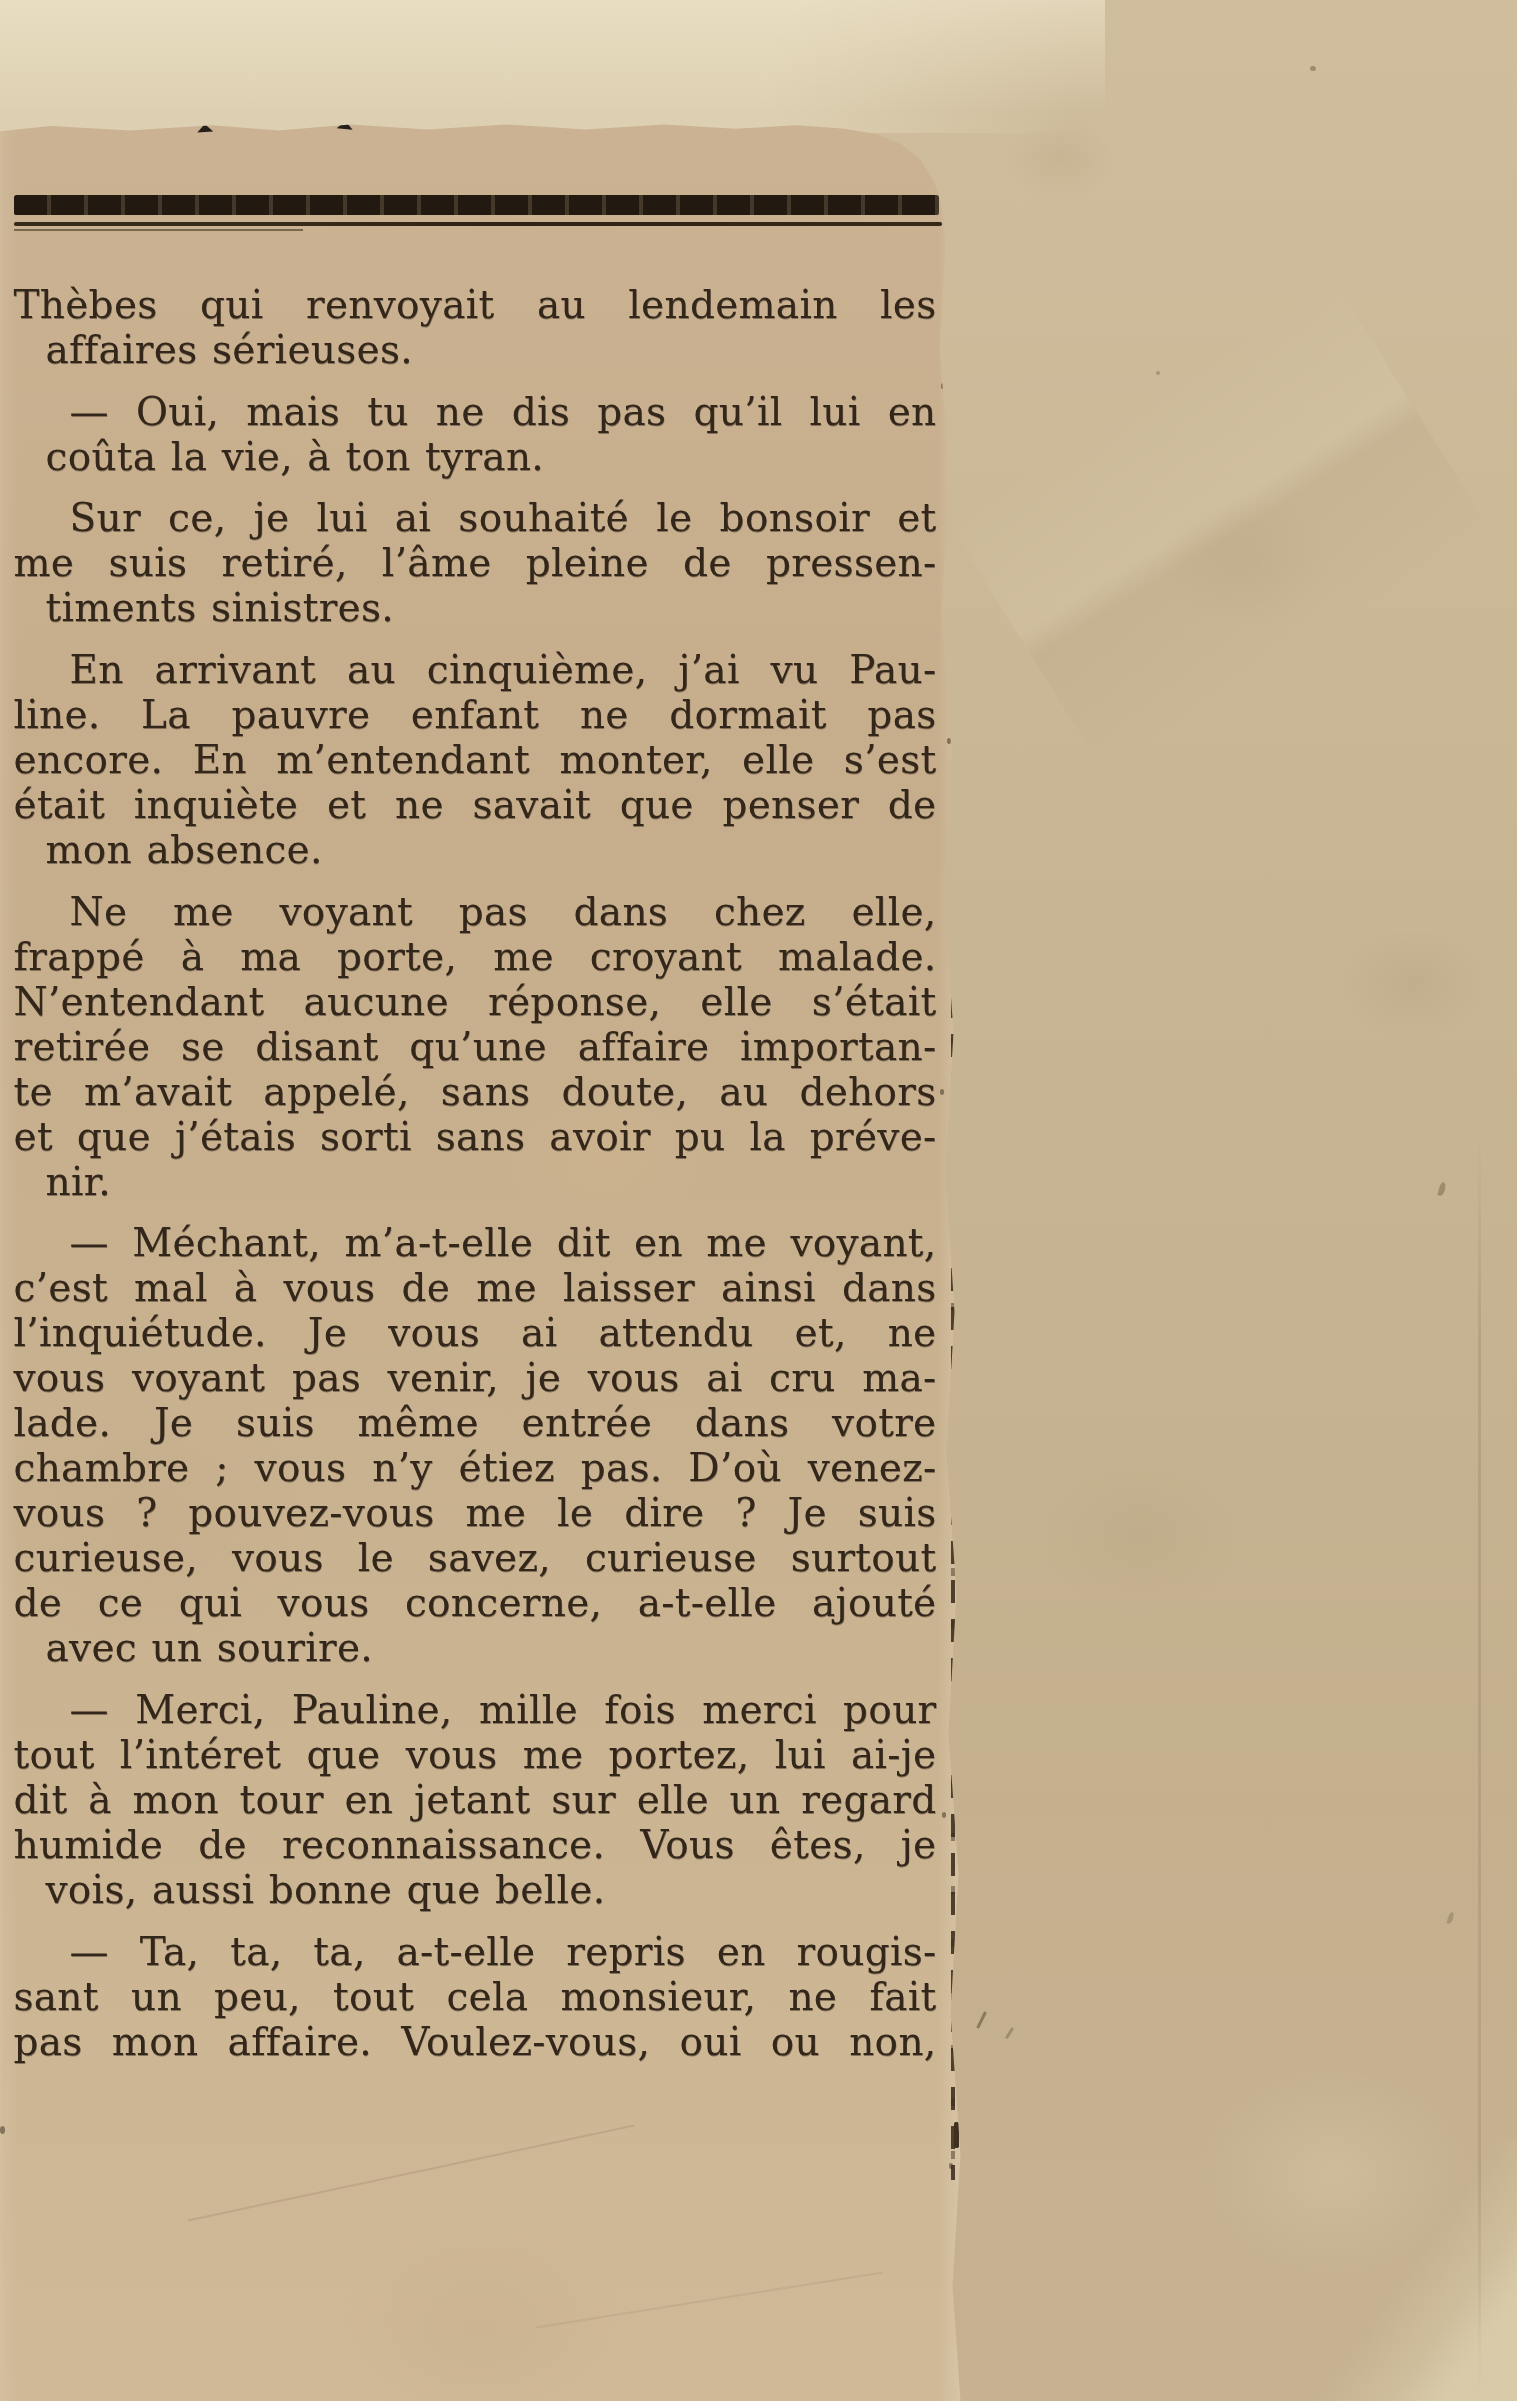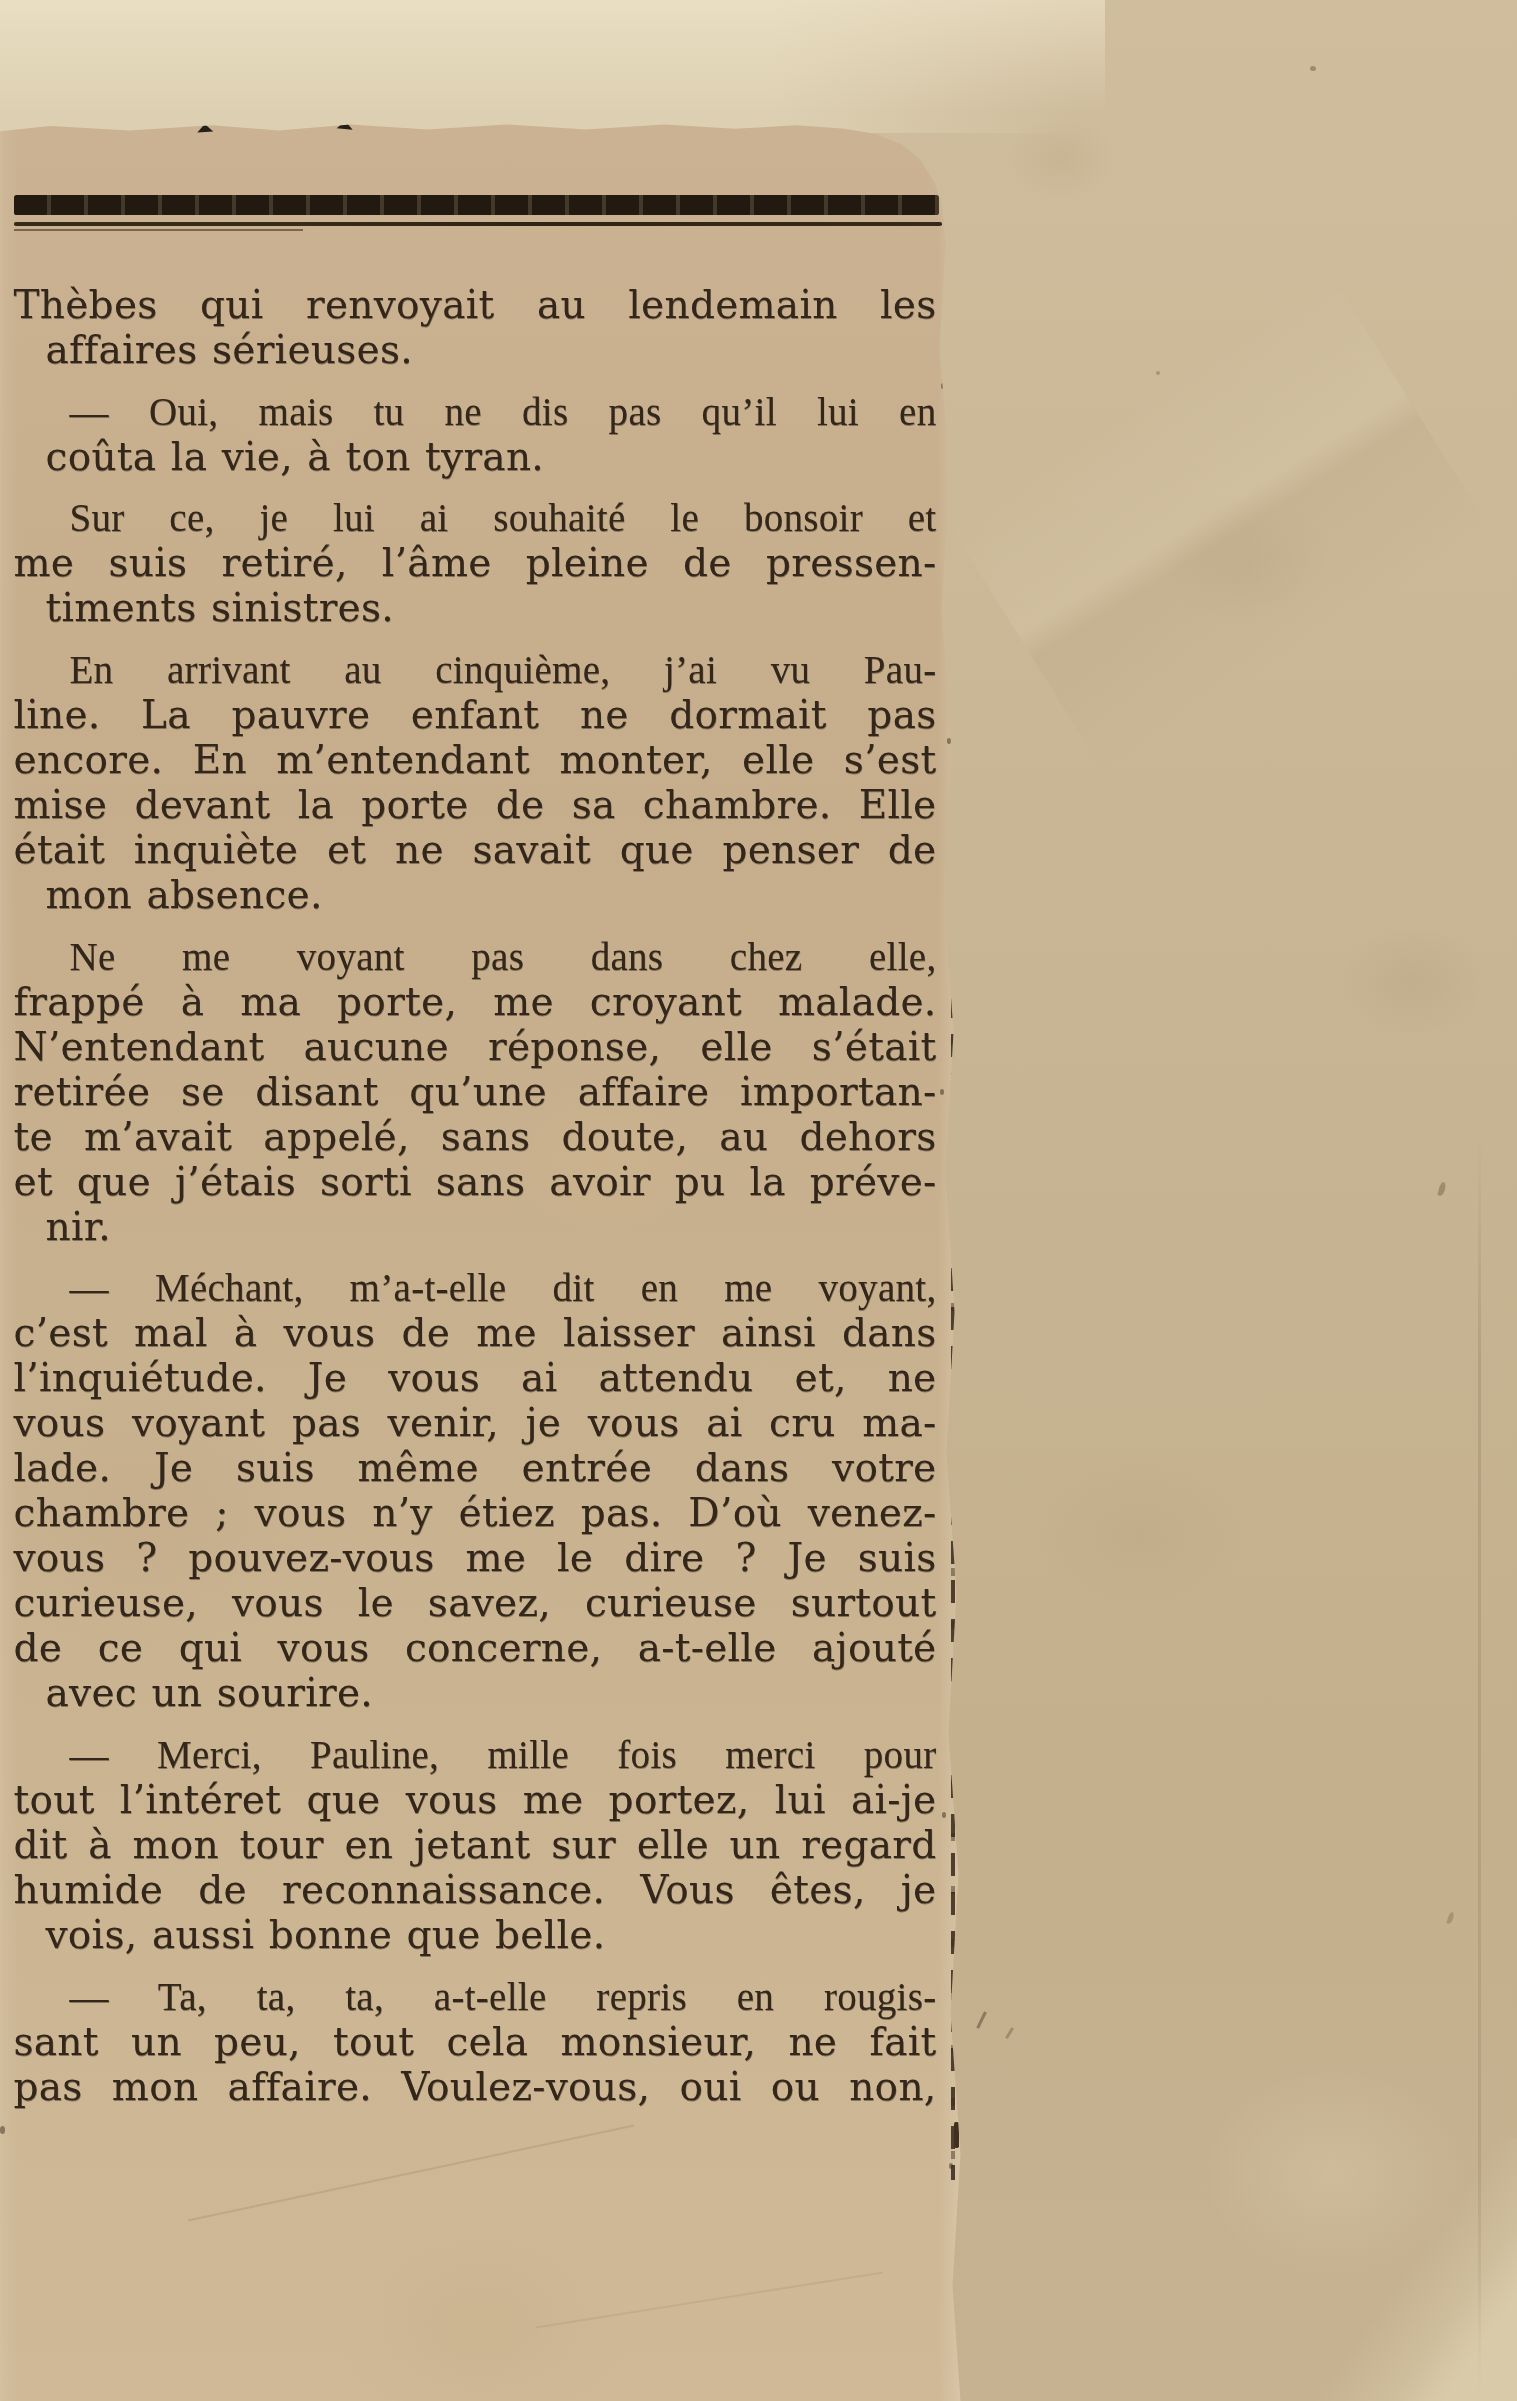--- a/index.html
+++ b/index.html
@@ -99,21 +99,21 @@
 
   
   .article{
     position:absolute;left:24px;top:162px;width:923px;
     font-size:39px;line-height:45px;color:#33261a;
     text-shadow:0.4px 0.5px 0.6px rgba(51,38,26,.45);
     letter-spacing:0.3px;word-spacing:1.8px;
   }
   .line{height:45px;text-align:justify;text-align-last:justify;white-space:nowrap;overflow:visible;}
   .line.last{text-align-last:left;margin-left:32px;}
-  .line.ind{text-indent:56px;font-family:Liberation Serif, serif;}
+  .line.ind{text-indent:56px;}
   .line.gap{margin-top:16.7px;}
 </style>
 </head>
 <body>
 
 <div class="page">
 
   <div class="top-strip"></div>
   <div class="corner-wedge"></div>
   <div class="crease-right"></div>
@@ -147,21 +147,20 @@
         <div class="line">Thèbes qui renvoyait au lendemain les</div>
         <div class="line last">affaires sérieuses.</div>
         <div class="line ind gap">— Oui, mais tu ne dis pas qu’il lui en</div>
         <div class="line last">coûta la vie, à ton tyran.</div>
         <div class="line ind gap">Sur ce, je lui ai souhaité le bonsoir et</div>
         <div class="line">me suis retiré, l’âme pleine de pressen-</div>
         <div class="line last">timents sinistres.</div>
         <div class="line ind gap">En arrivant au cinquième, j’ai vu Pau-</div>
         <div class="line">line. La pauvre enfant ne dormait pas</div>
         <div class="line">encore. En m’entendant monter, elle s’est</div>
-        <div class="line">mise devant la porte de sa chambre. Elle</div>
         <div class="line">était inquiète et ne savait que penser de</div>
         <div class="line last">mon absence.</div>
         <div class="line ind gap">Ne me voyant pas dans chez elle,</div>
         <div class="line">frappé à ma porte, me croyant malade.</div>
         <div class="line">N’entendant aucune réponse, elle s’était</div>
         <div class="line">retirée se disant qu’une affaire importan-</div>
         <div class="line">te m’avait appelé, sans doute, au dehors</div>
         <div class="line">et que j’étais sorti sans avoir pu la préve-</div>
         <div class="line last">nir.</div>
         <div class="line ind gap">— Méchant, m’a-t-elle dit en me voyant,</div>

